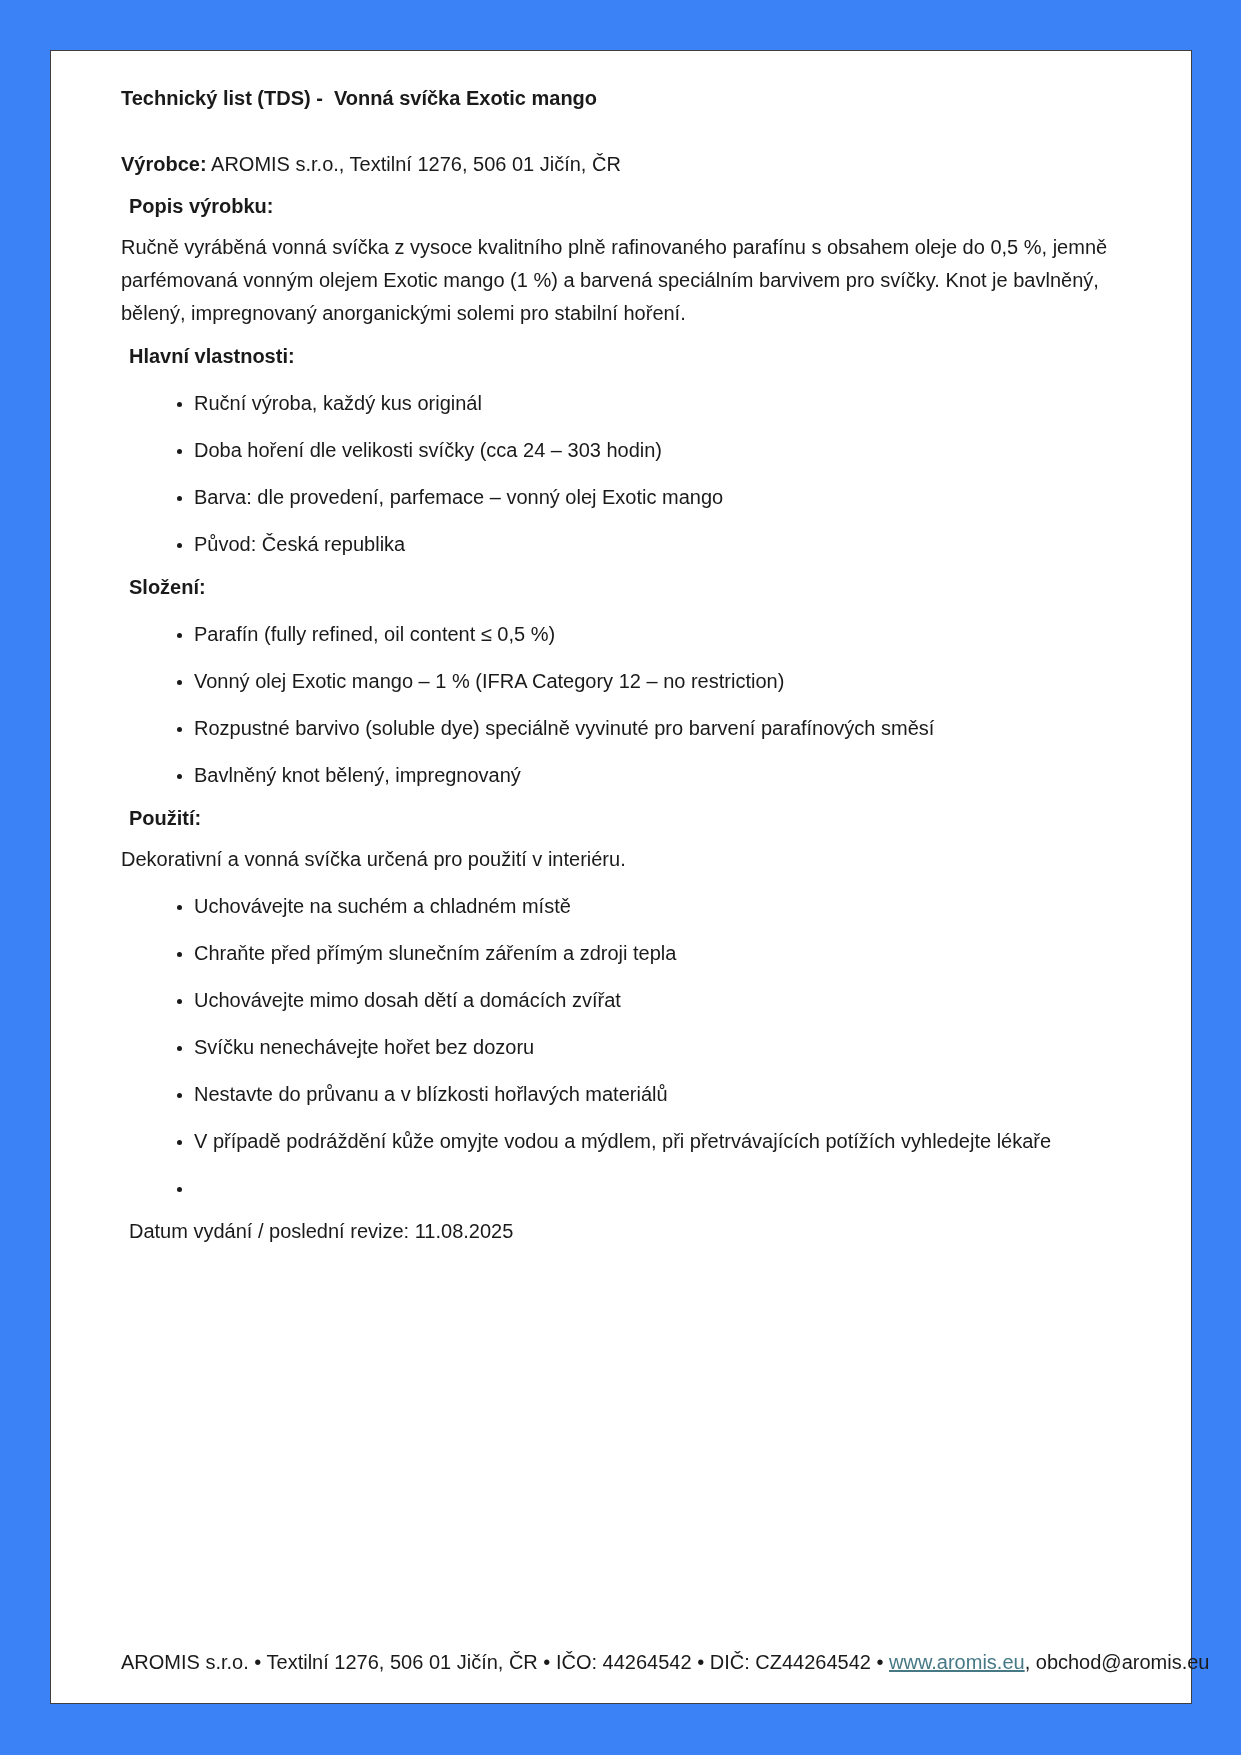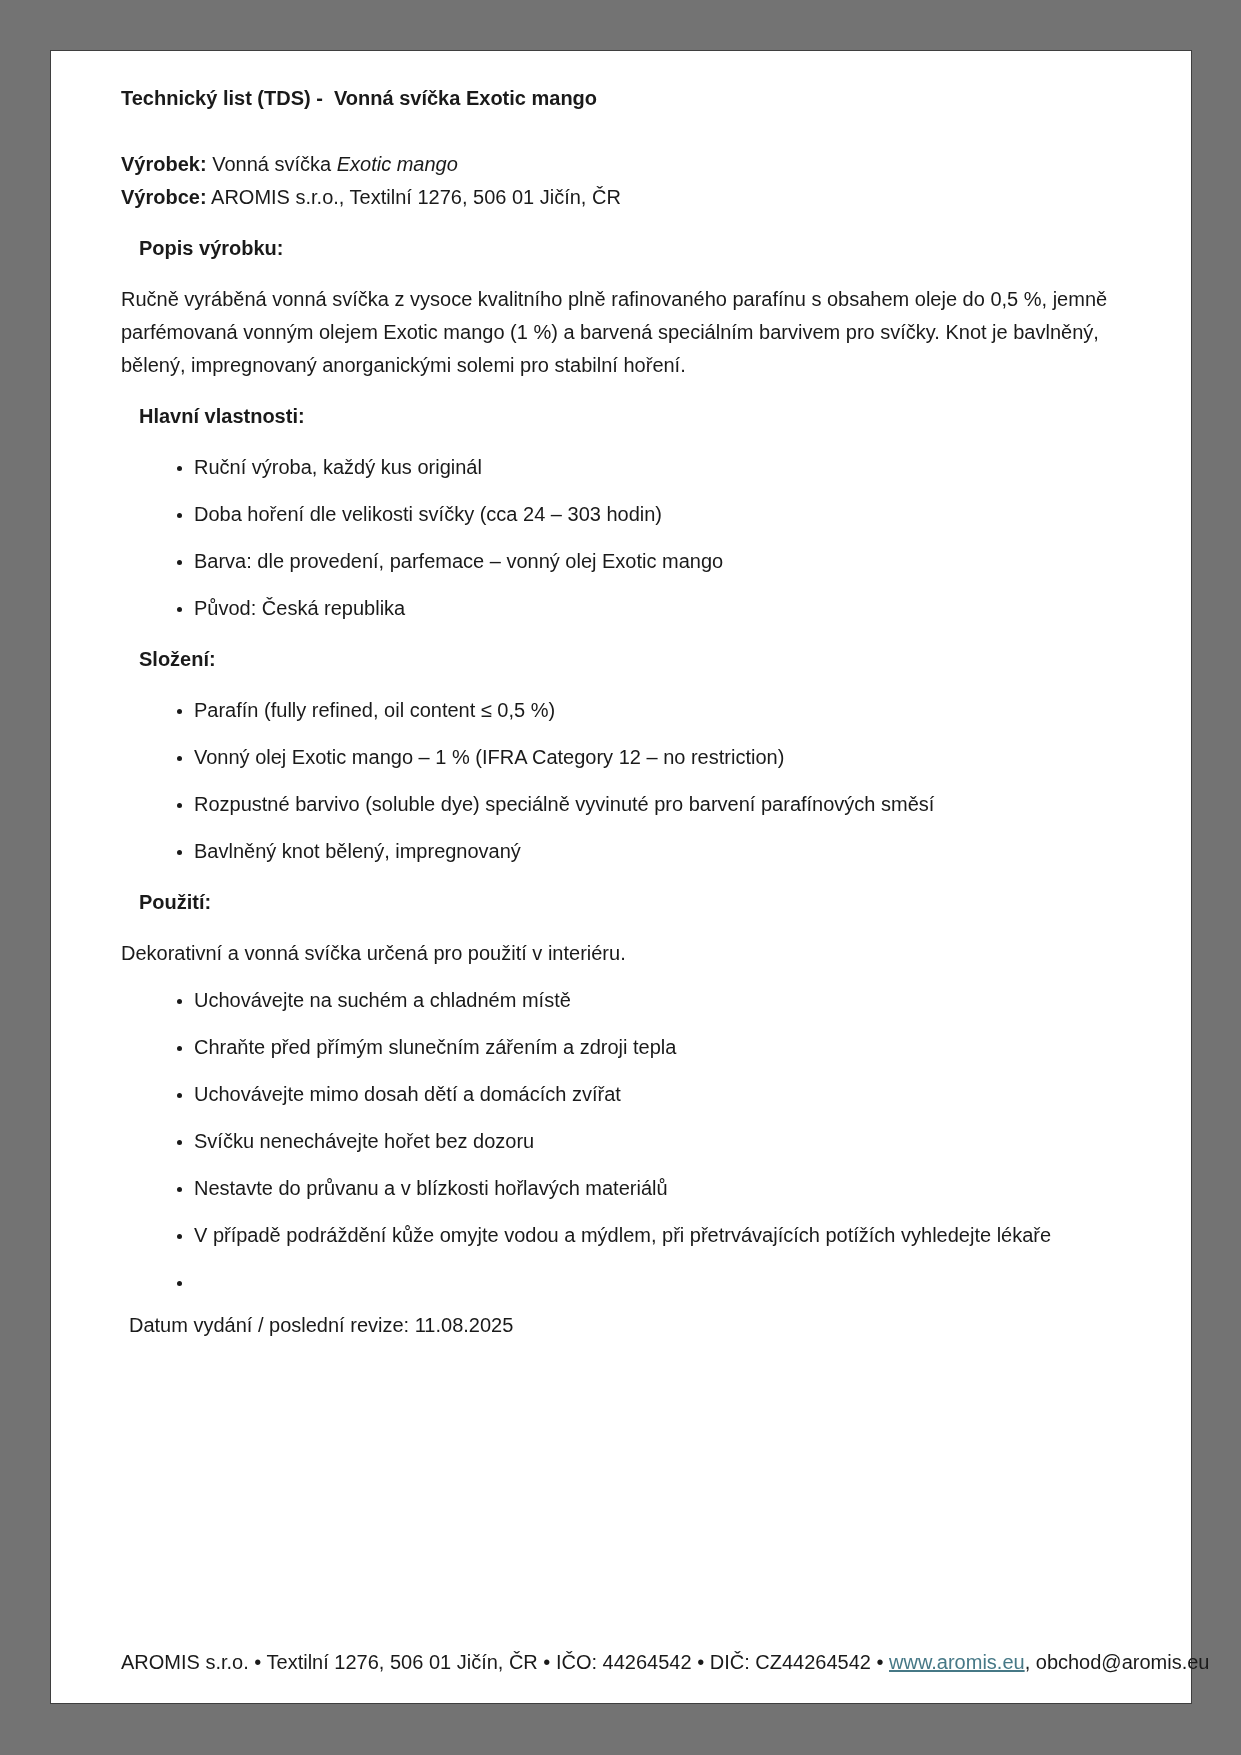--- a/index.html
+++ b/index.html
@@ -4,21 +4,21 @@
 <style>
   html, body {
     margin: 0;
     padding: 0;
     background: #ffffff;
   }
   .canvas {
     position: relative;
     width: 1241px;
     height: 1755px;
-    background: #737373;
+    background: #3b82f6;
     font-family: "Liberation Sans", "DejaVu Sans", sans-serif;
     color: #1a1a1a;
   }
   .sheet {
     position: absolute;
     left: 50px;
     top: 50px;
     width: 1142px;
     height: 1654px;
     box-sizing: border-box;
@@ -44,21 +44,21 @@
   }
   .b { font-weight: 700; }
   .i { font-style: italic; }
   a.link {
     color: #467886;
     text-decoration: underline;
     cursor: pointer;
   }
   .section-heading {
     font-weight: 700;
-    margin: 18px;
+    margin: 8px;
   }
   p.body-par {
     margin: 0 0 10px 0;
   }
   ul.bullets {
     margin: 14px 0 10px 0;
     padding: 0 0 0 73px;
     list-style: disc outside;
   }
   ul.bullets li {
@@ -88,23 +88,20 @@
 </style>
 </head>
 <body>
 
 <div class="canvas">
   <div class="sheet">
 
     <p class="doc-title">Technický list (TDS) -  Vonná svíčka Exotic mango</p>
 
     <div class="info-block">
-      <p class="info-line">
-        <span class="b">Výrobek:</span><span> Vonná svíčka </span><span class="i">Exotic mango</span>
-      </p>
       <p class="info-line">
         <span class="b">Výrobce:</span><span> AROMIS s.r.o., Textilní 1276, 506 01 Jičín, ČR</span>
       </p>
     </div>
 
     <section>
       <p class="section-heading">Popis výrobku:</p>
       <p class="body-par">Ručně vyráběná vonná svíčka z vysoce kvalitního plně rafinovaného parafínu s obsahem oleje do 0,5 %, jemně parfémovaná vonným olejem Exotic mango (1 %) a barvená speciálním barvivem pro svíčky. Knot je bavlněný, bělený, impregnovaný anorganickými solemi pro stabilní hoření.</p>
     </section>
 

